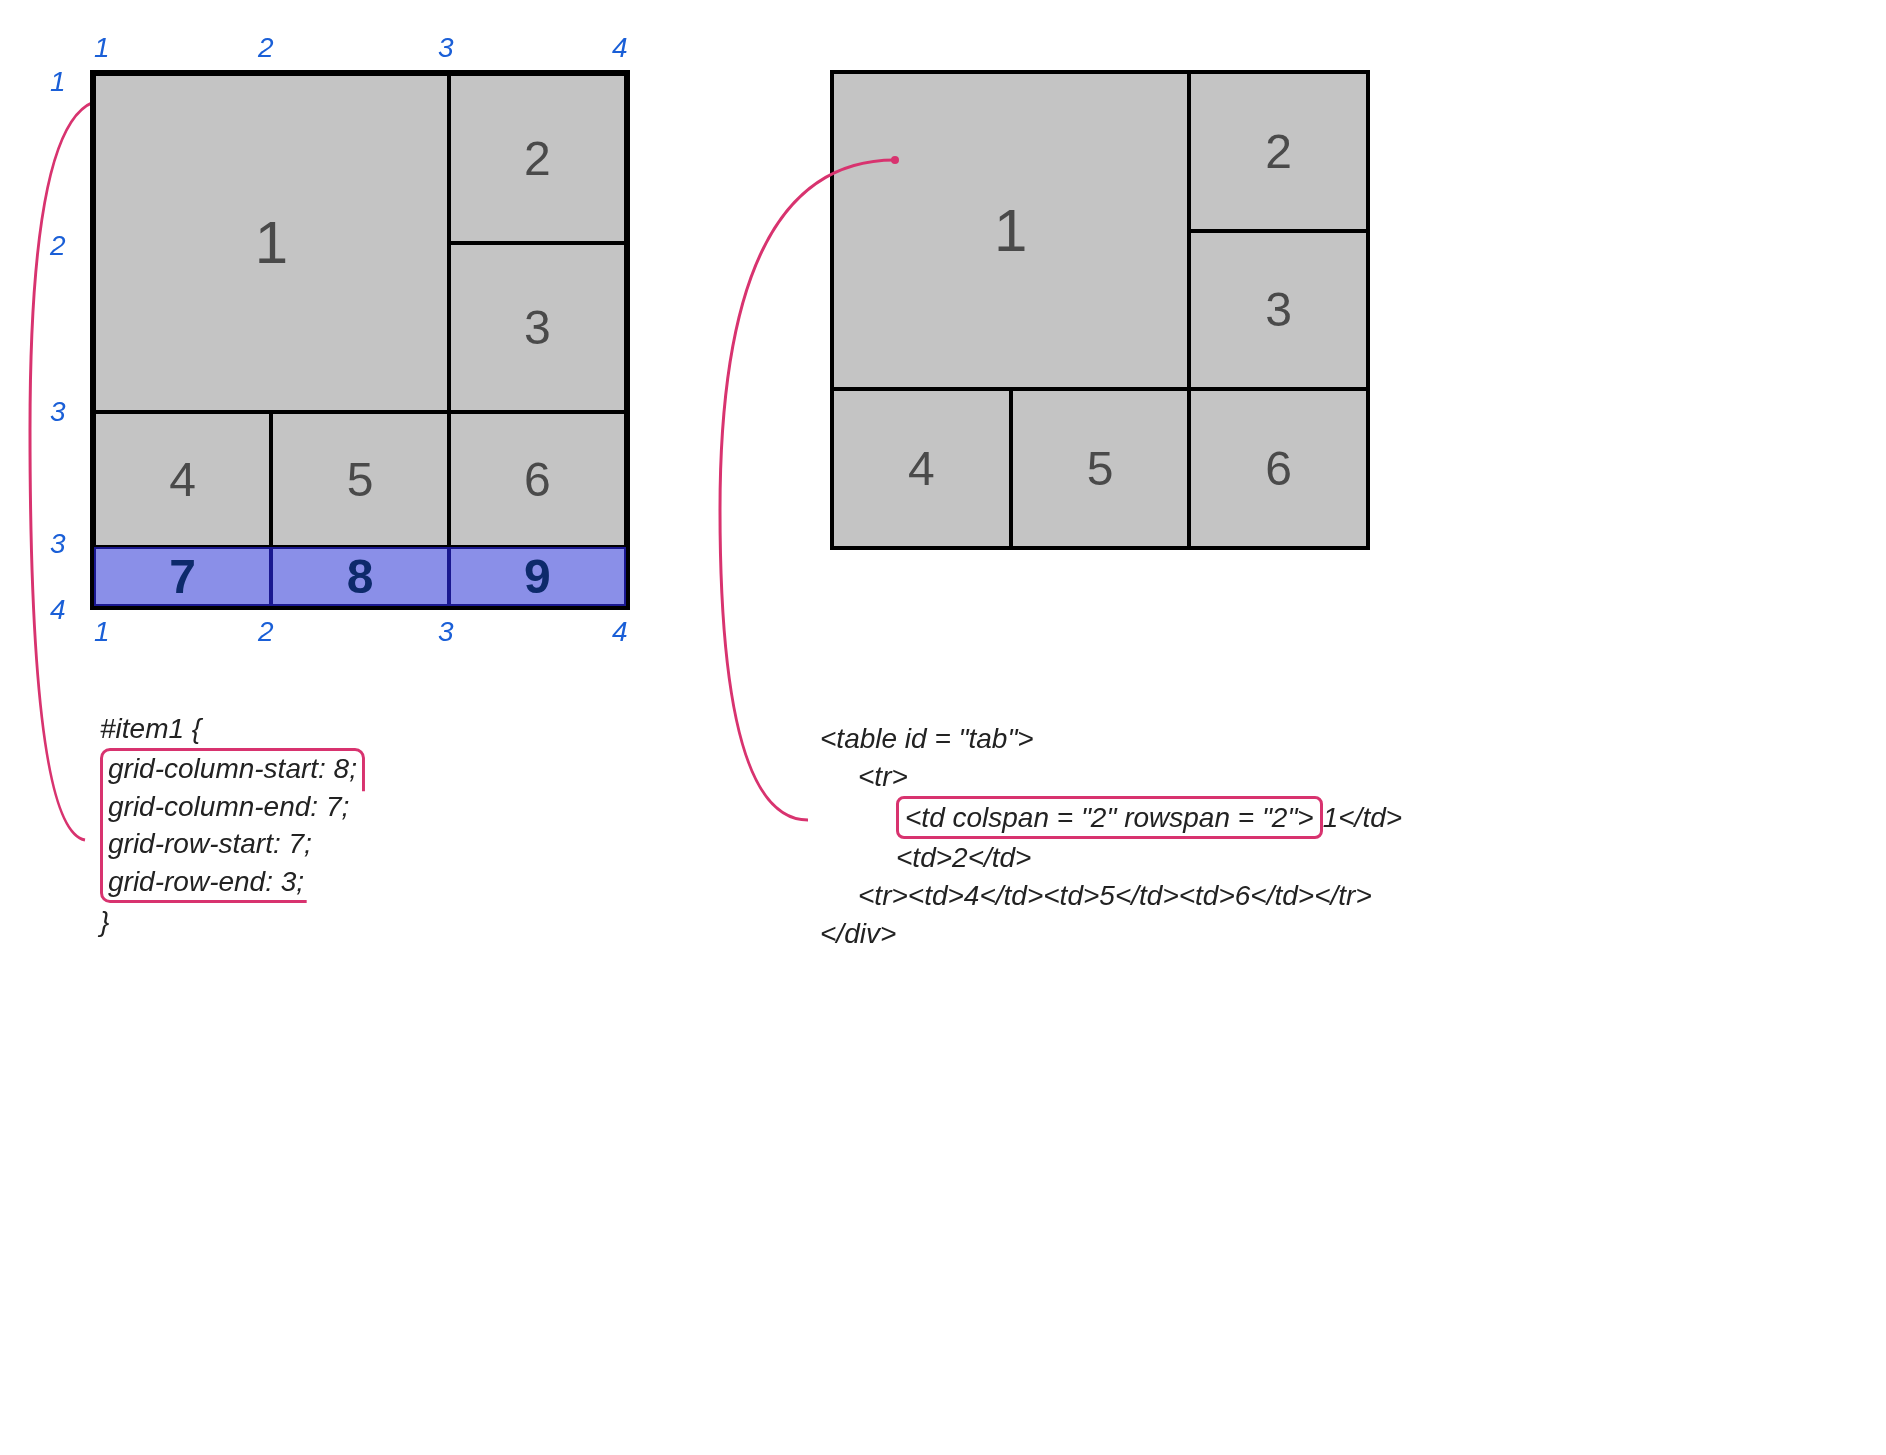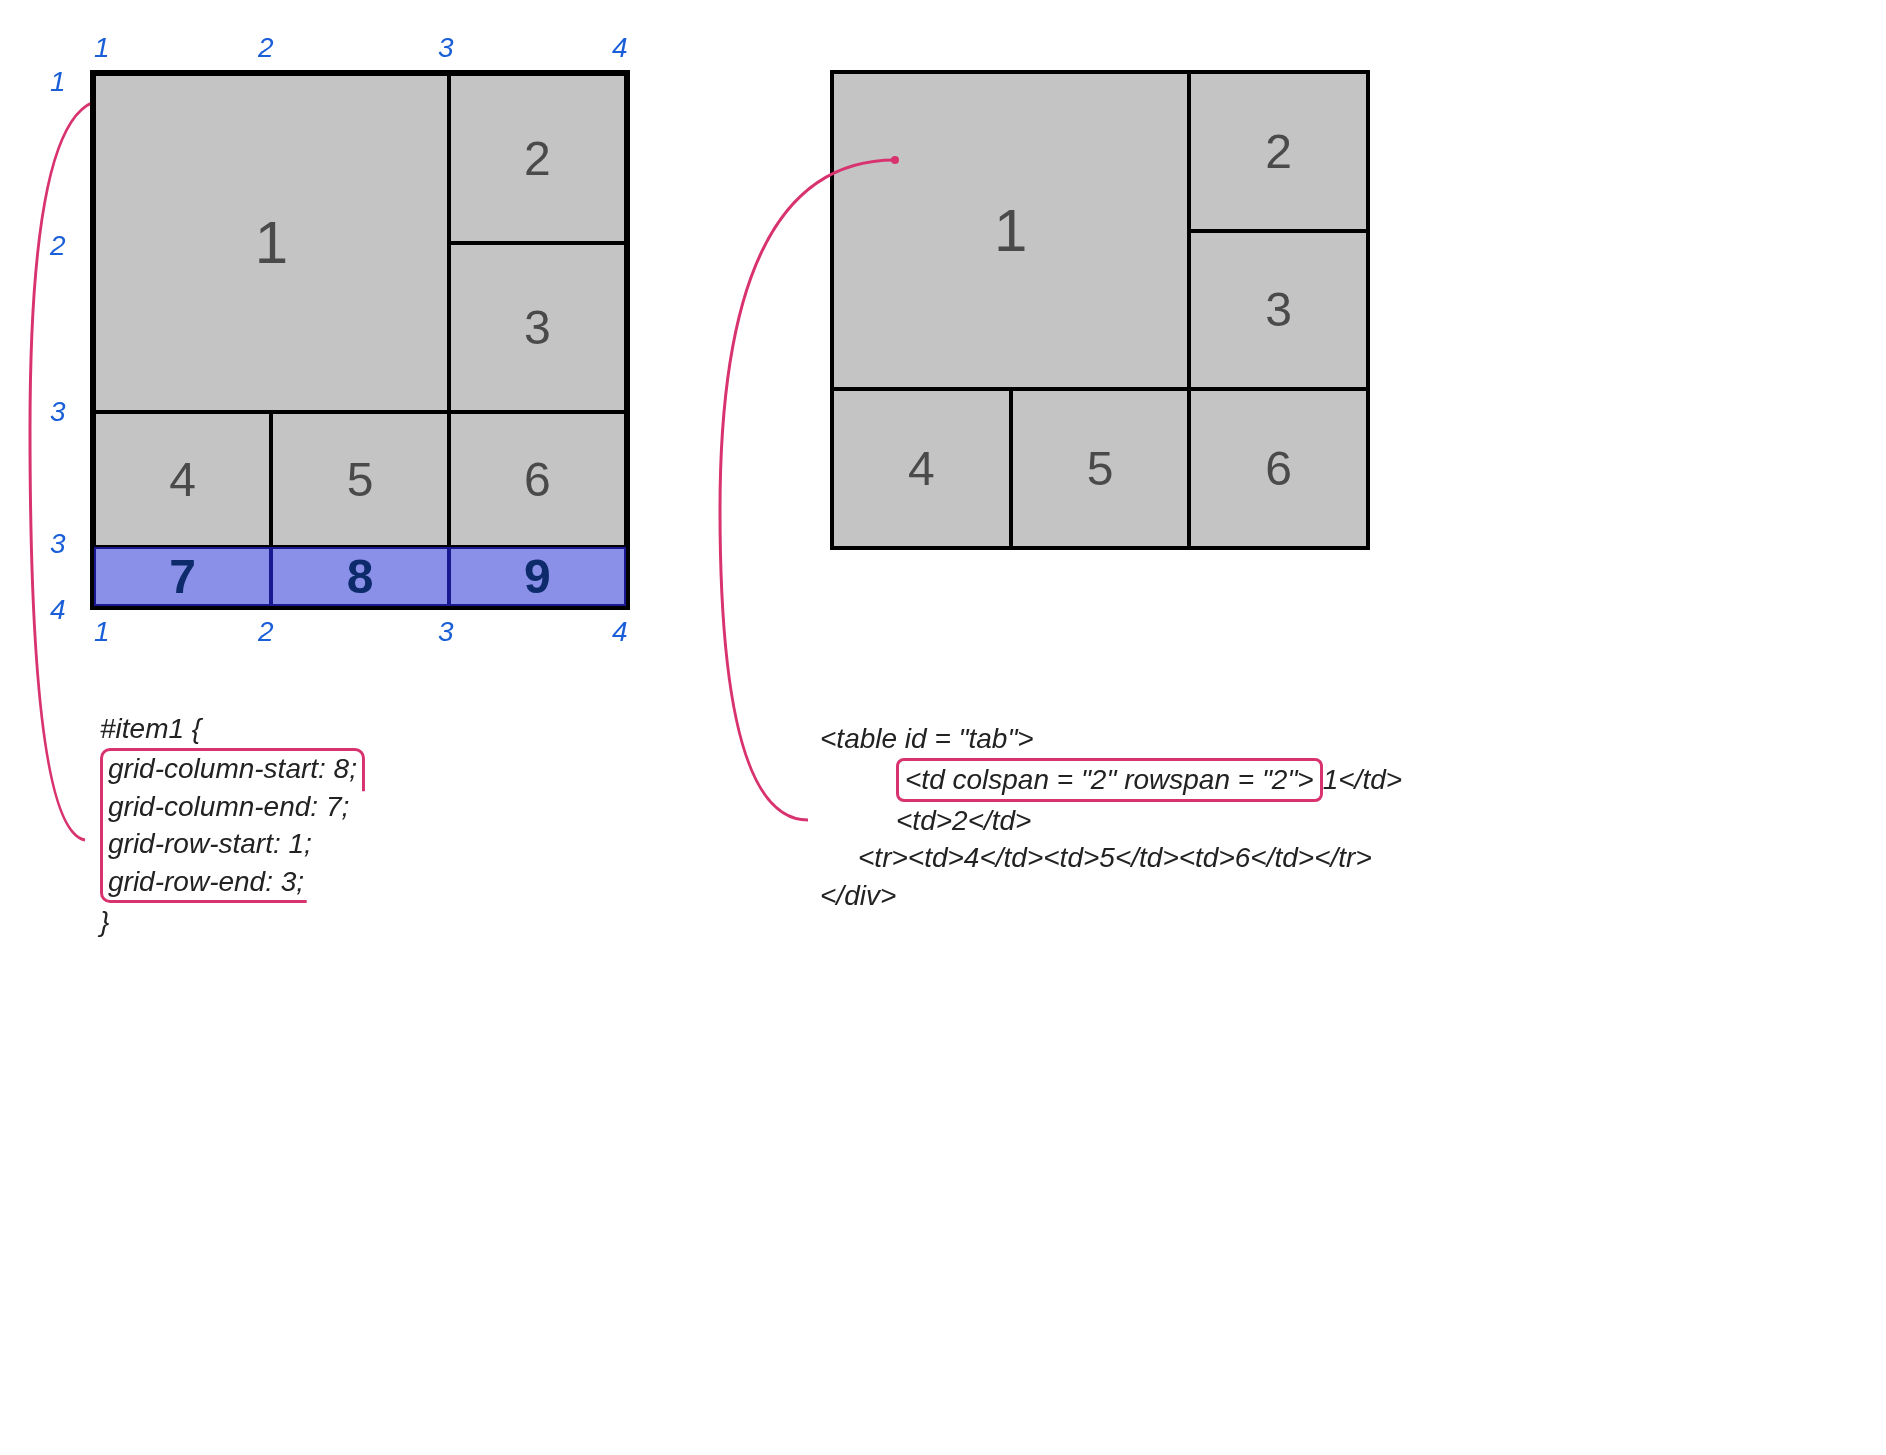--- a/index.html
+++ b/index.html
@@ -190,21 +190,21 @@
         <div class="cell c8 hl">8</div>
         <div class="cell c9 hl">9</div>
       </div>
     </div>
 
     <div class="code code-left">
       <span>#item1 {</span><br>
       <span class="stepcode">
         <span>grid-column-start: 8;</span><br>
         <span>grid-column-end: 7;</span><br>
-        <span>grid-row-start: 1;</span><br>
+        <span>grid-row-start: 7;</span><br>
         <span>grid-row-end: 3;</span>
       </span><br>
       <span>}</span>
     </div>
   </div>
 
   <div class="panel" style="width:760px;">
     <svg class="connector" width="760" height="900">
       <path d="M 65 130 Q -110 130 -110 480 Q -110 790 -22 790" stroke="#d8336f" stroke-width="3" fill="none"></path>
       <circle cx="65" cy="130" r="4" fill="#d8336f"></circle>
@@ -224,20 +224,21 @@
           <td>4</td>
           <td>5</td>
           <td>6</td>
         </tr>
       </tbody>
         </table>
     </div>
 
     <div class="code code-right">
       <span class="line">&lt;table id = "tab"&gt;</span>
+      <span class="line indent1">&lt;tr&gt;</span>
       <span class="line indent2">
         <span class="hlcode">&lt;td colspan = "2" rowspan = "2"&gt;</span><span>1&lt;/td&gt;</span>
       </span>
       <span class="line indent2">&lt;td&gt;2&lt;/td&gt;</span>
       <span class="line indent1">&lt;tr&gt;&lt;td&gt;4&lt;/td&gt;&lt;td&gt;5&lt;/td&gt;&lt;td&gt;6&lt;/td&gt;&lt;/tr&gt;</span>
       <span class="line">&lt;/div&gt;</span>
     </div>
   </div>
 
 </div>

